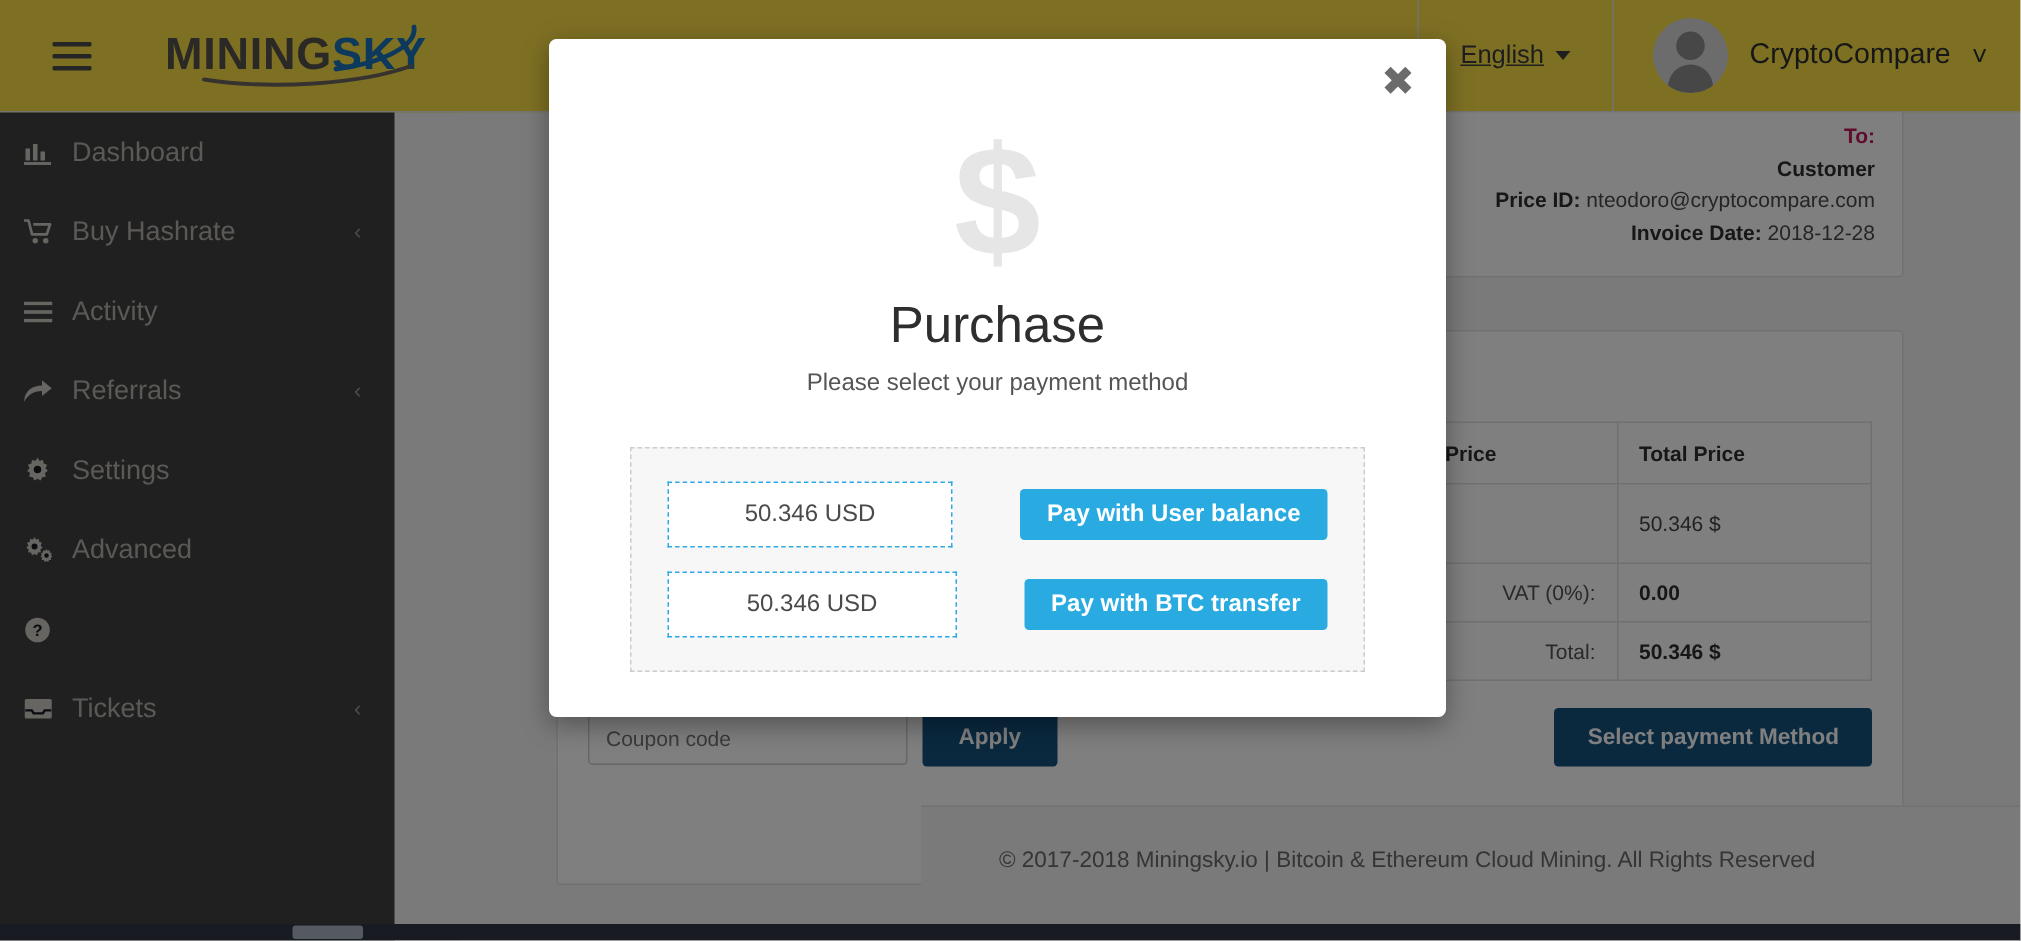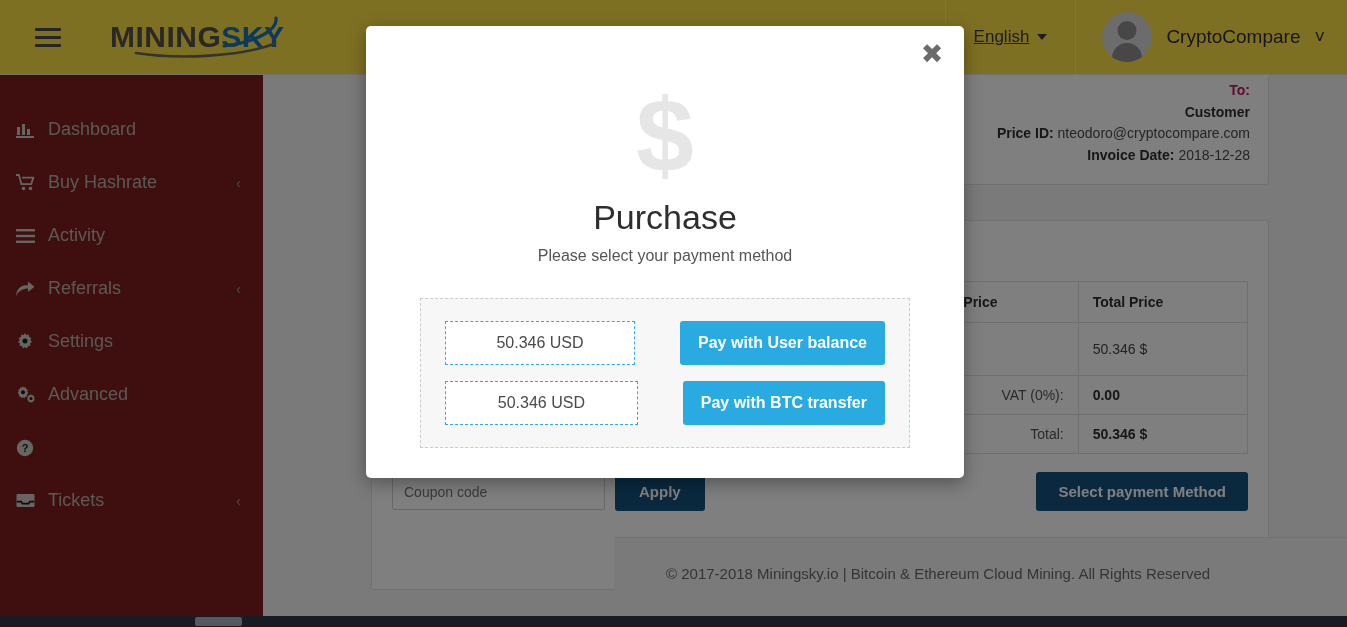--- a/index.html
+++ b/index.html
@@ -52,21 +52,21 @@
     position: relative; overflow: hidden; flex: none;
   }
   .avatar::before { content:""; position:absolute; left:50%; top:9px; transform:translateX(-50%); width:19px; height:19px; border-radius:50%; background:#8e8e8e; }
   .avatar::after { content:""; position:absolute; left:50%; top:31px; transform:translateX(-50%); width:30px; height:22px; border-radius:15px 15px 0 0; background:#8e8e8e; }
   .username { font-size: 19px; color: #2e2e2e; }
   .chev { font-size: 18px; color: #2e2e2e; line-height: 1; }
 
   
   .sidebar {
     position: absolute; top: 75px; left: 0; width: 263px; bottom: 0;
-    background: #7f1d1d; padding-top: 28px;
+    background: #404040; 
   }
   .nav-item {
     display: flex; align-items: center; height: 53px; padding: 0 22px 0 16px;
     color: #b6b2ab; font-size: 18px; cursor: pointer;
   }
   .nav-ico { width: 32px; flex: none; display: flex; align-items: center; color: #cfcbc4; }
   .nav-ico svg { display:block; }
   .nav-label { flex: 1; }
   .nav-arrow { font-size: 15px; color: #9a968f; line-height: 1; }
 
@@ -142,21 +142,21 @@
   }
   .pay-row { display: flex; align-items: center; gap: 0; }
   .pay-amt {
     width: 209px; height: 44px; border: 1px dashed #2ca8e8; background: #ffffff;
     display: flex; align-items: center; justify-content: center;
     font-size: 16px; color: #4a4a4a;
   }
   .pay-btn {
     margin-left: 45px; background: #29abe2; color: #ffffff;
     font-size: 16px; font-weight: 700; border: none; border-radius: 3px;
-    padding: 0 18px; height: 44px; cursor: pointer;
+    padding: 0 18px; height: 34px; cursor: pointer;
     font-family: "Liberation Sans", sans-serif; white-space: nowrap;
   }
 
   
   .hscroll { position: absolute; left: 0; bottom: 0; width: 1347px; height: 11px; background: #0f1219; }
   .hscroll-track { position: absolute; left: 0; bottom: 0; width: 1347px; height: 11px; background: rgba(255,255,255,0.04); }
   .hscroll-thumb { position: absolute; left: 195px; bottom: 1px; width: 47px; height: 9px; background: #555a60; border-radius: 2px; cursor: pointer; }
 </style>
 </head>
 <body>

